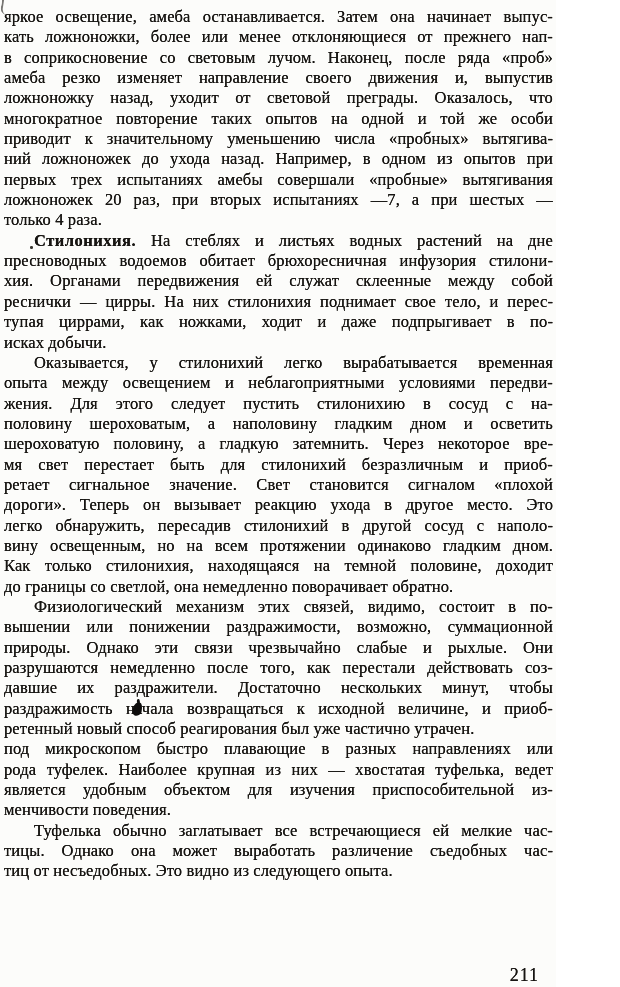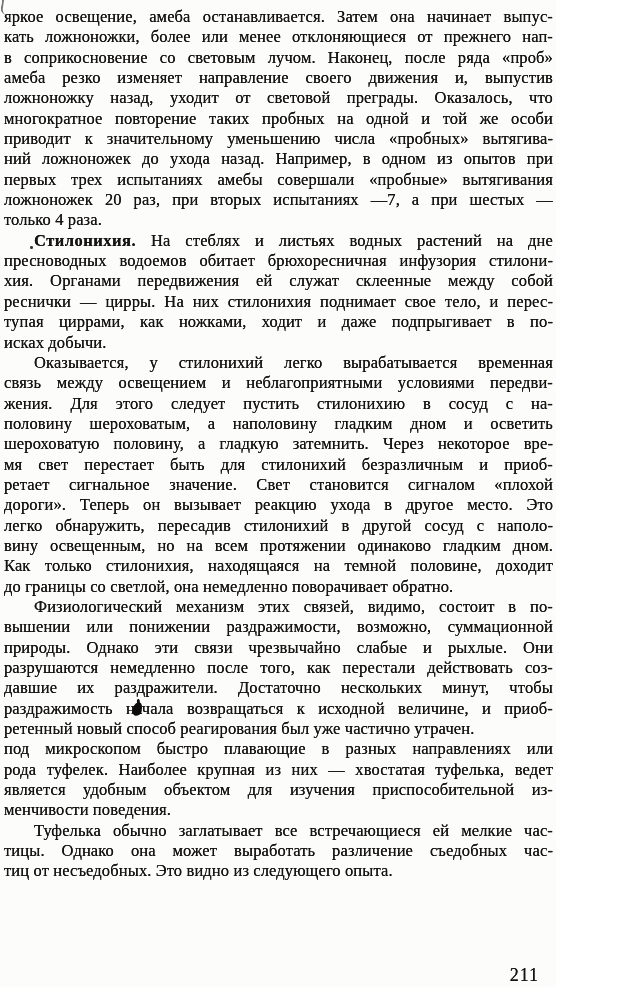--- a/index.html
+++ b/index.html
@@ -88,34 +88,34 @@
 </head>
 <body>
 
 <div class="book-page">
   <div class="text-block">
       <div class="line">яркое освещение, амеба останавливается. Затем она начинает выпус-</div>
       <div class="line">кать ложноножки, более или менее отклоняющиеся от прежнего нап-</div>
       <div class="line">в соприкосновение со световым лучом. Наконец, после ряда «проб»</div>
       <div class="line">амеба резко изменяет направление своего движения и, выпустив</div>
       <div class="line">ложноножку назад, уходит от световой преграды. Оказалось, что</div>
-      <div class="line">многократное повторение таких пробных на одной и той же особи</div>
+      <div class="line">многократное повторение таких опытов на одной и той же особи</div>
       <div class="line">приводит к значительному уменьшению числа «пробных» вытягива-</div>
       <div class="line">ний ложноножек до ухода назад. Например, в одном из опытов при</div>
       <div class="line">первых трех испытаниях амебы совершали «пробные» вытягивания</div>
       <div class="line">ложноножек 20 раз, при вторых испытаниях —7, а при шестых —</div>
       <div class="line para-end">только 4 раза.</div>
       <div class="line indent"><b>Стилонихия.</b> На стеблях и листьях водных растений на дне</div>
       <div class="line">пресноводных водоемов обитает брюхоресничная инфузория стилони-</div>
       <div class="line">хия. Органами передвижения ей служат склеенные между собой</div>
       <div class="line">реснички — цирры. На них стилонихия поднимает свое тело, и перес-</div>
       <div class="line">тупая циррами, как ножками, ходит и даже подпрыгивает в по-</div>
       <div class="line para-end">исках добычи.</div>
       <div class="line indent">Оказывается, у стилонихий легко вырабатывается временная</div>
-      <div class="line">связь между освещением и неблагоприятными условиями передви-</div>
+      <div class="line">опыта между освещением и неблагоприятными условиями передви-</div>
       <div class="line">жения. Для этого следует пустить стилонихию в сосуд с на-</div>
       <div class="line">половину шероховатым, а наполовину гладким дном и осветить</div>
       <div class="line">шероховатую половину, а гладкую затемнить. Через некоторое вре-</div>
       <div class="line">мя свет перестает быть для стилонихий безразличным и приоб-</div>
       <div class="line">ретает сигнальное значение. Свет становится сигналом «плохой</div>
       <div class="line">дороги». Теперь он вызывает реакцию ухода в другое место. Это</div>
       <div class="line">легко обнаружить, пересадив стилонихий в другой сосуд с наполо-</div>
       <div class="line">вину освещенным, но на всем протяжении одинаково гладким дном.</div>
       <div class="line">Как только стилонихия, находящаяся на темной половине, доходит</div>
       <div class="line para-end">до границы со светлой, она немедленно поворачивает обратно.</div>

